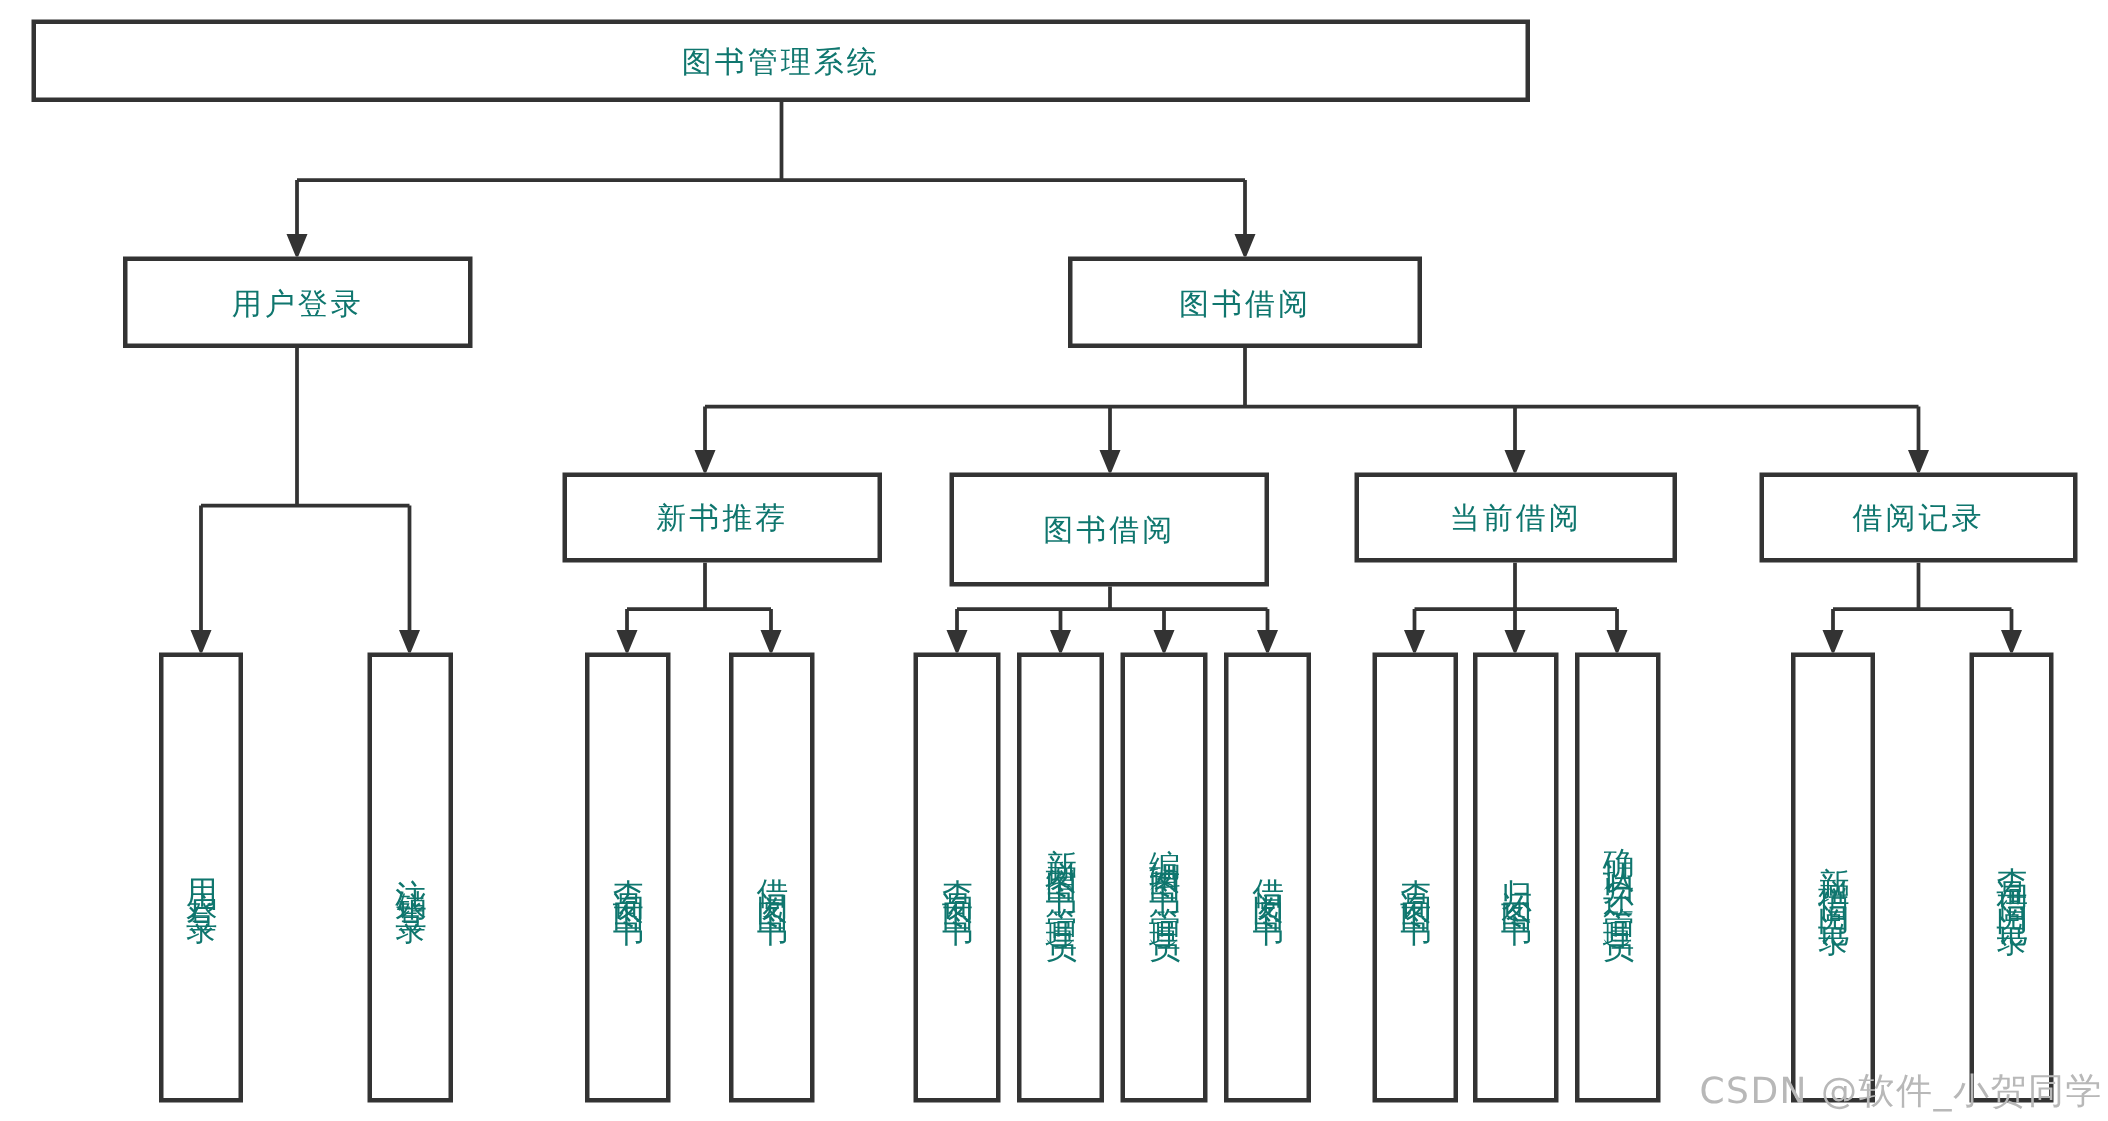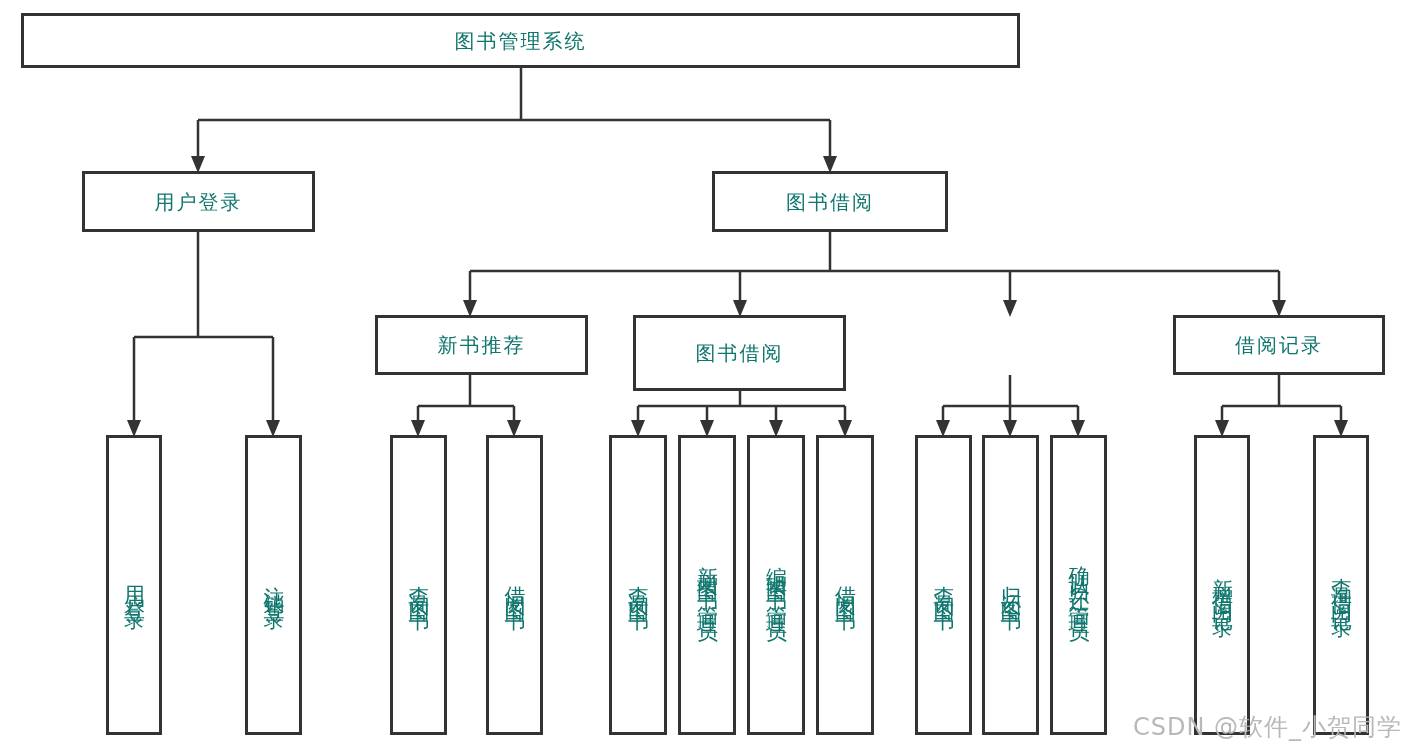--- a/index.html
+++ b/index.html
@@ -60,20 +60,23 @@
   <div class="node" style="left:712px; top:171px; width:236px; height:61px;">
     <span class="lbl">图书借阅</span>
   </div>
 
   <div class="node" style="left:375px; top:315px; width:213px; height:60px;">
     <span class="lbl">新书推荐</span>
   </div>
   <div class="node" style="left:633px; top:315px; width:213px; height:76px;">
     <span class="lbl">图书借阅</span>
   </div>
+  <div class="node" style="left:903px; top:315px; width:215px; height:60px;">
+    <span class="lbl">当前借阅</span>
+  </div>
   <div class="node" style="left:1173px; top:315px; width:212px; height:60px;">
     <span class="lbl">借阅记录</span>
   </div>
 
   <div class="node vertical" style="left:106px; top:435px; width:56px; height:300px;">
     <span class="lbl">用户登录</span>
   </div>
   <div class="node vertical" style="left:245px; top:435px; width:57px; height:300px;">
     <span class="lbl">注销登录</span>
   </div>

